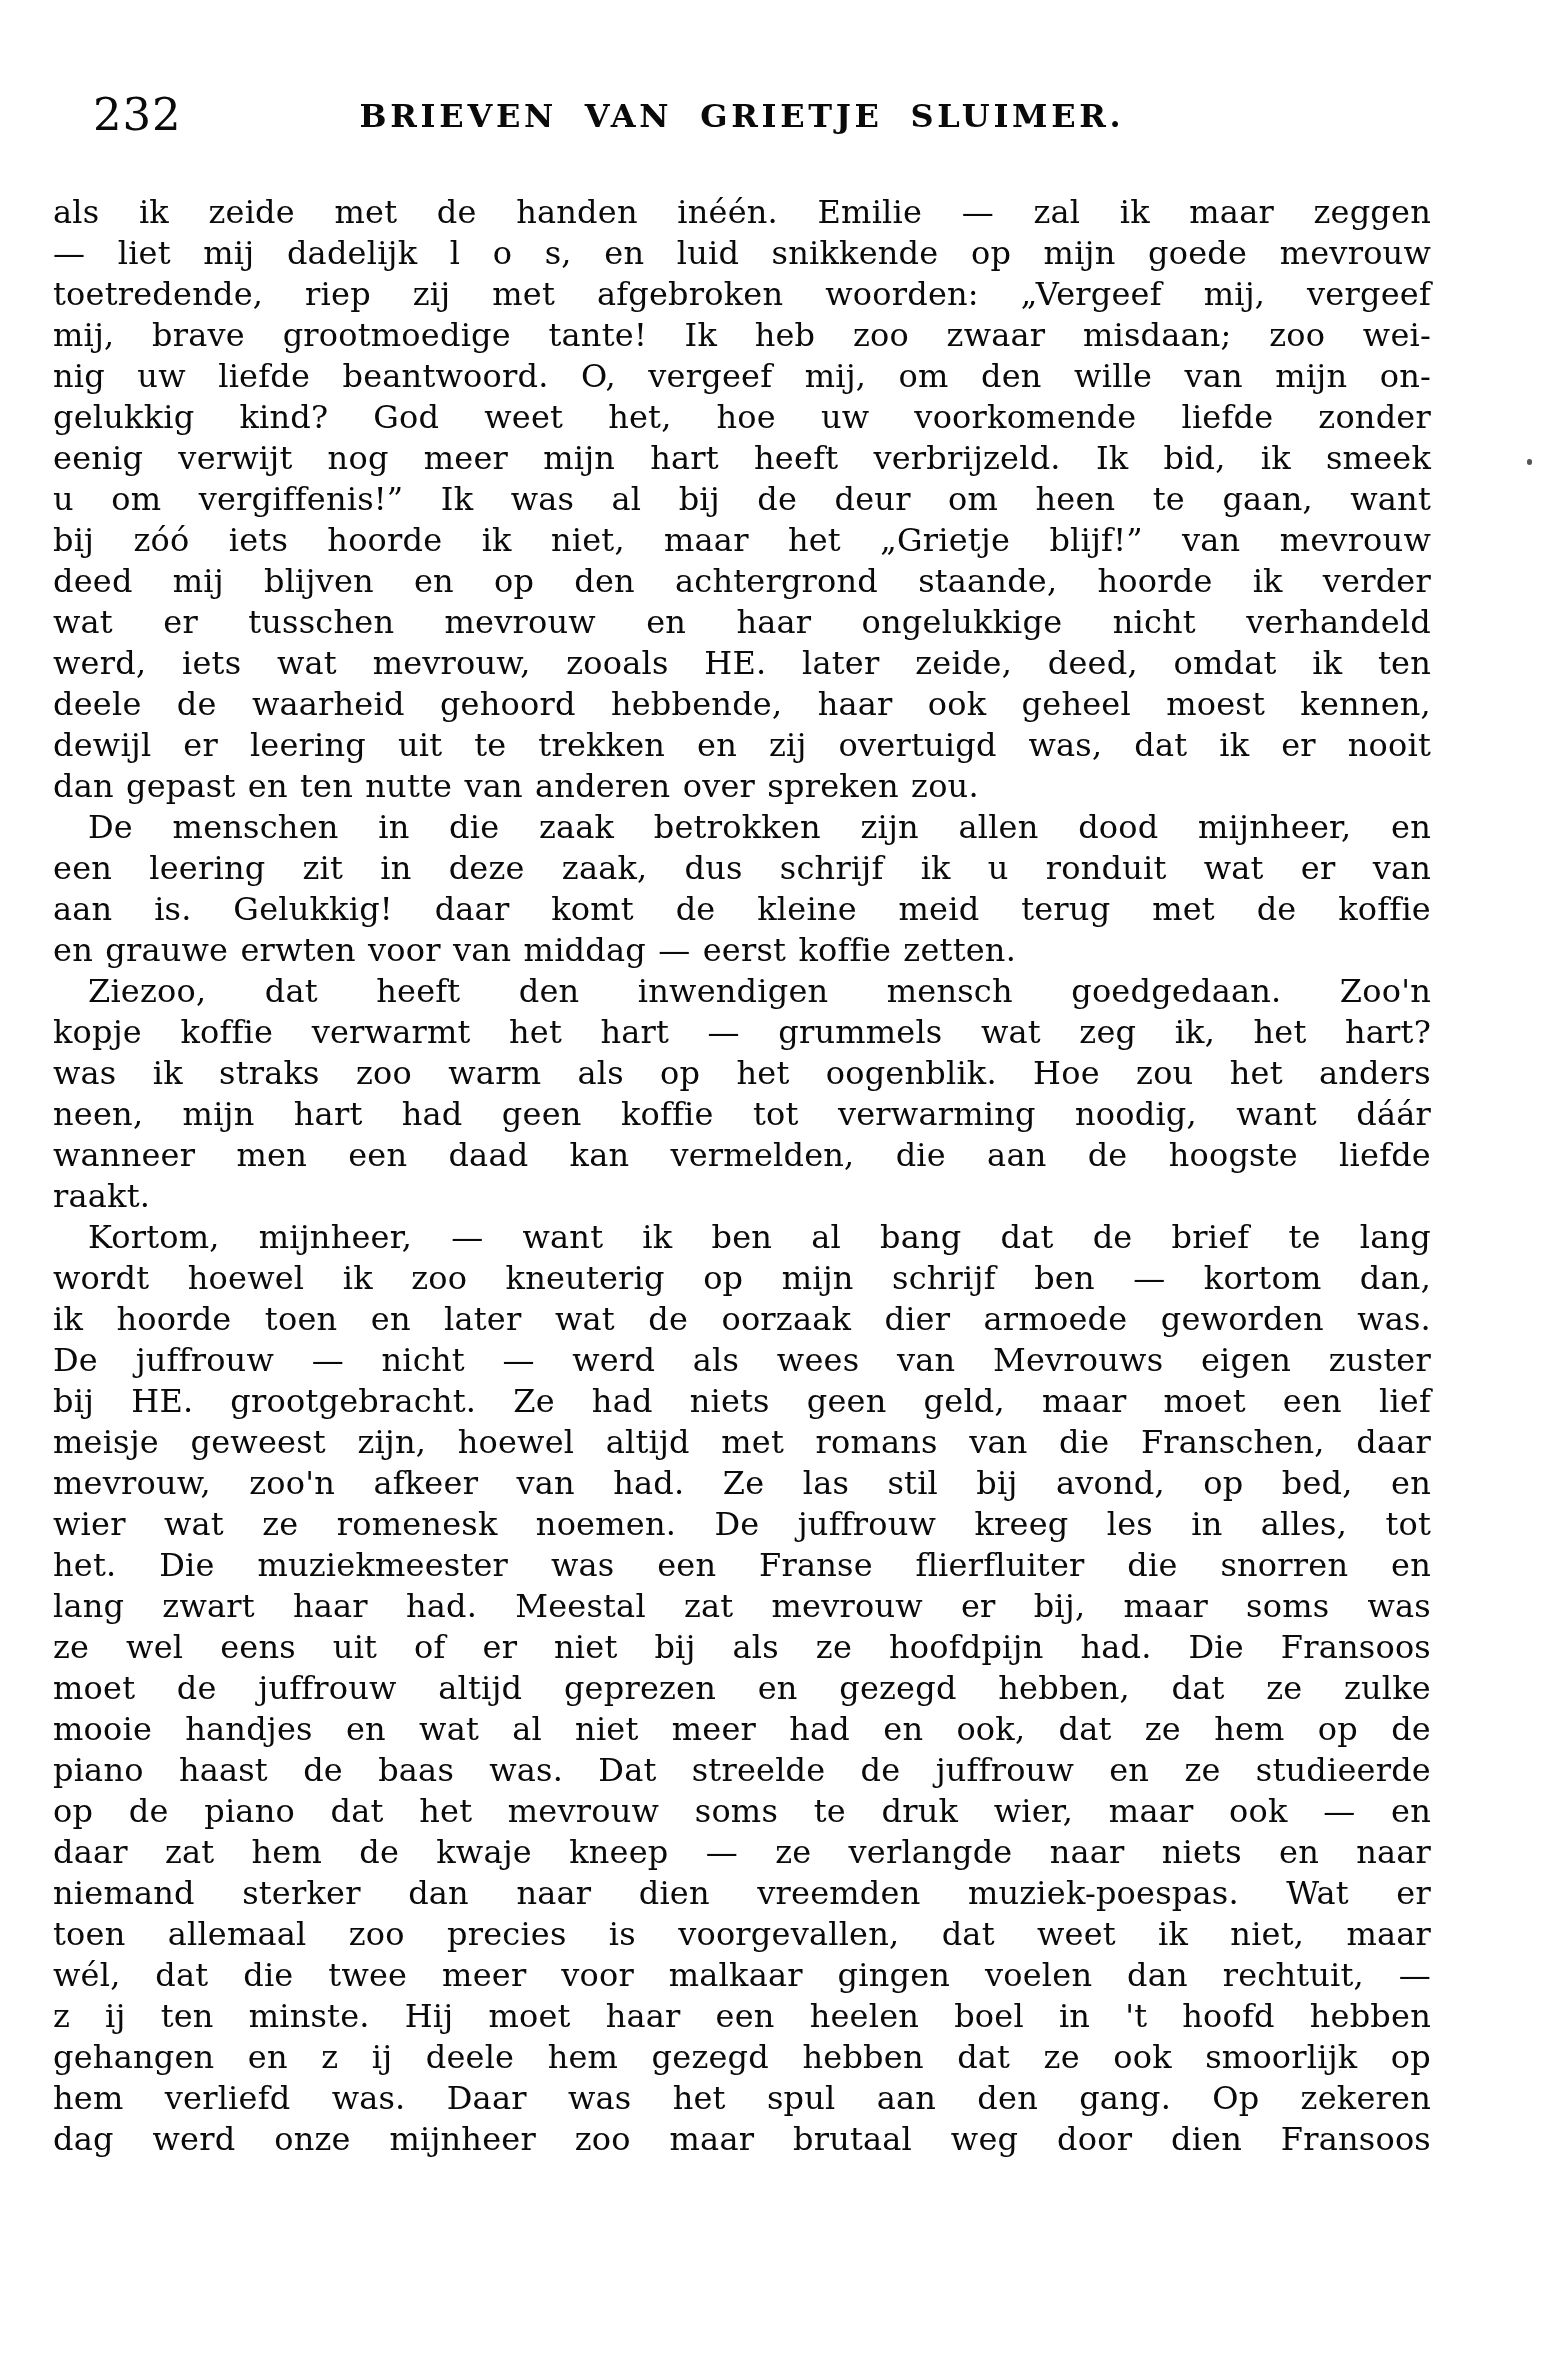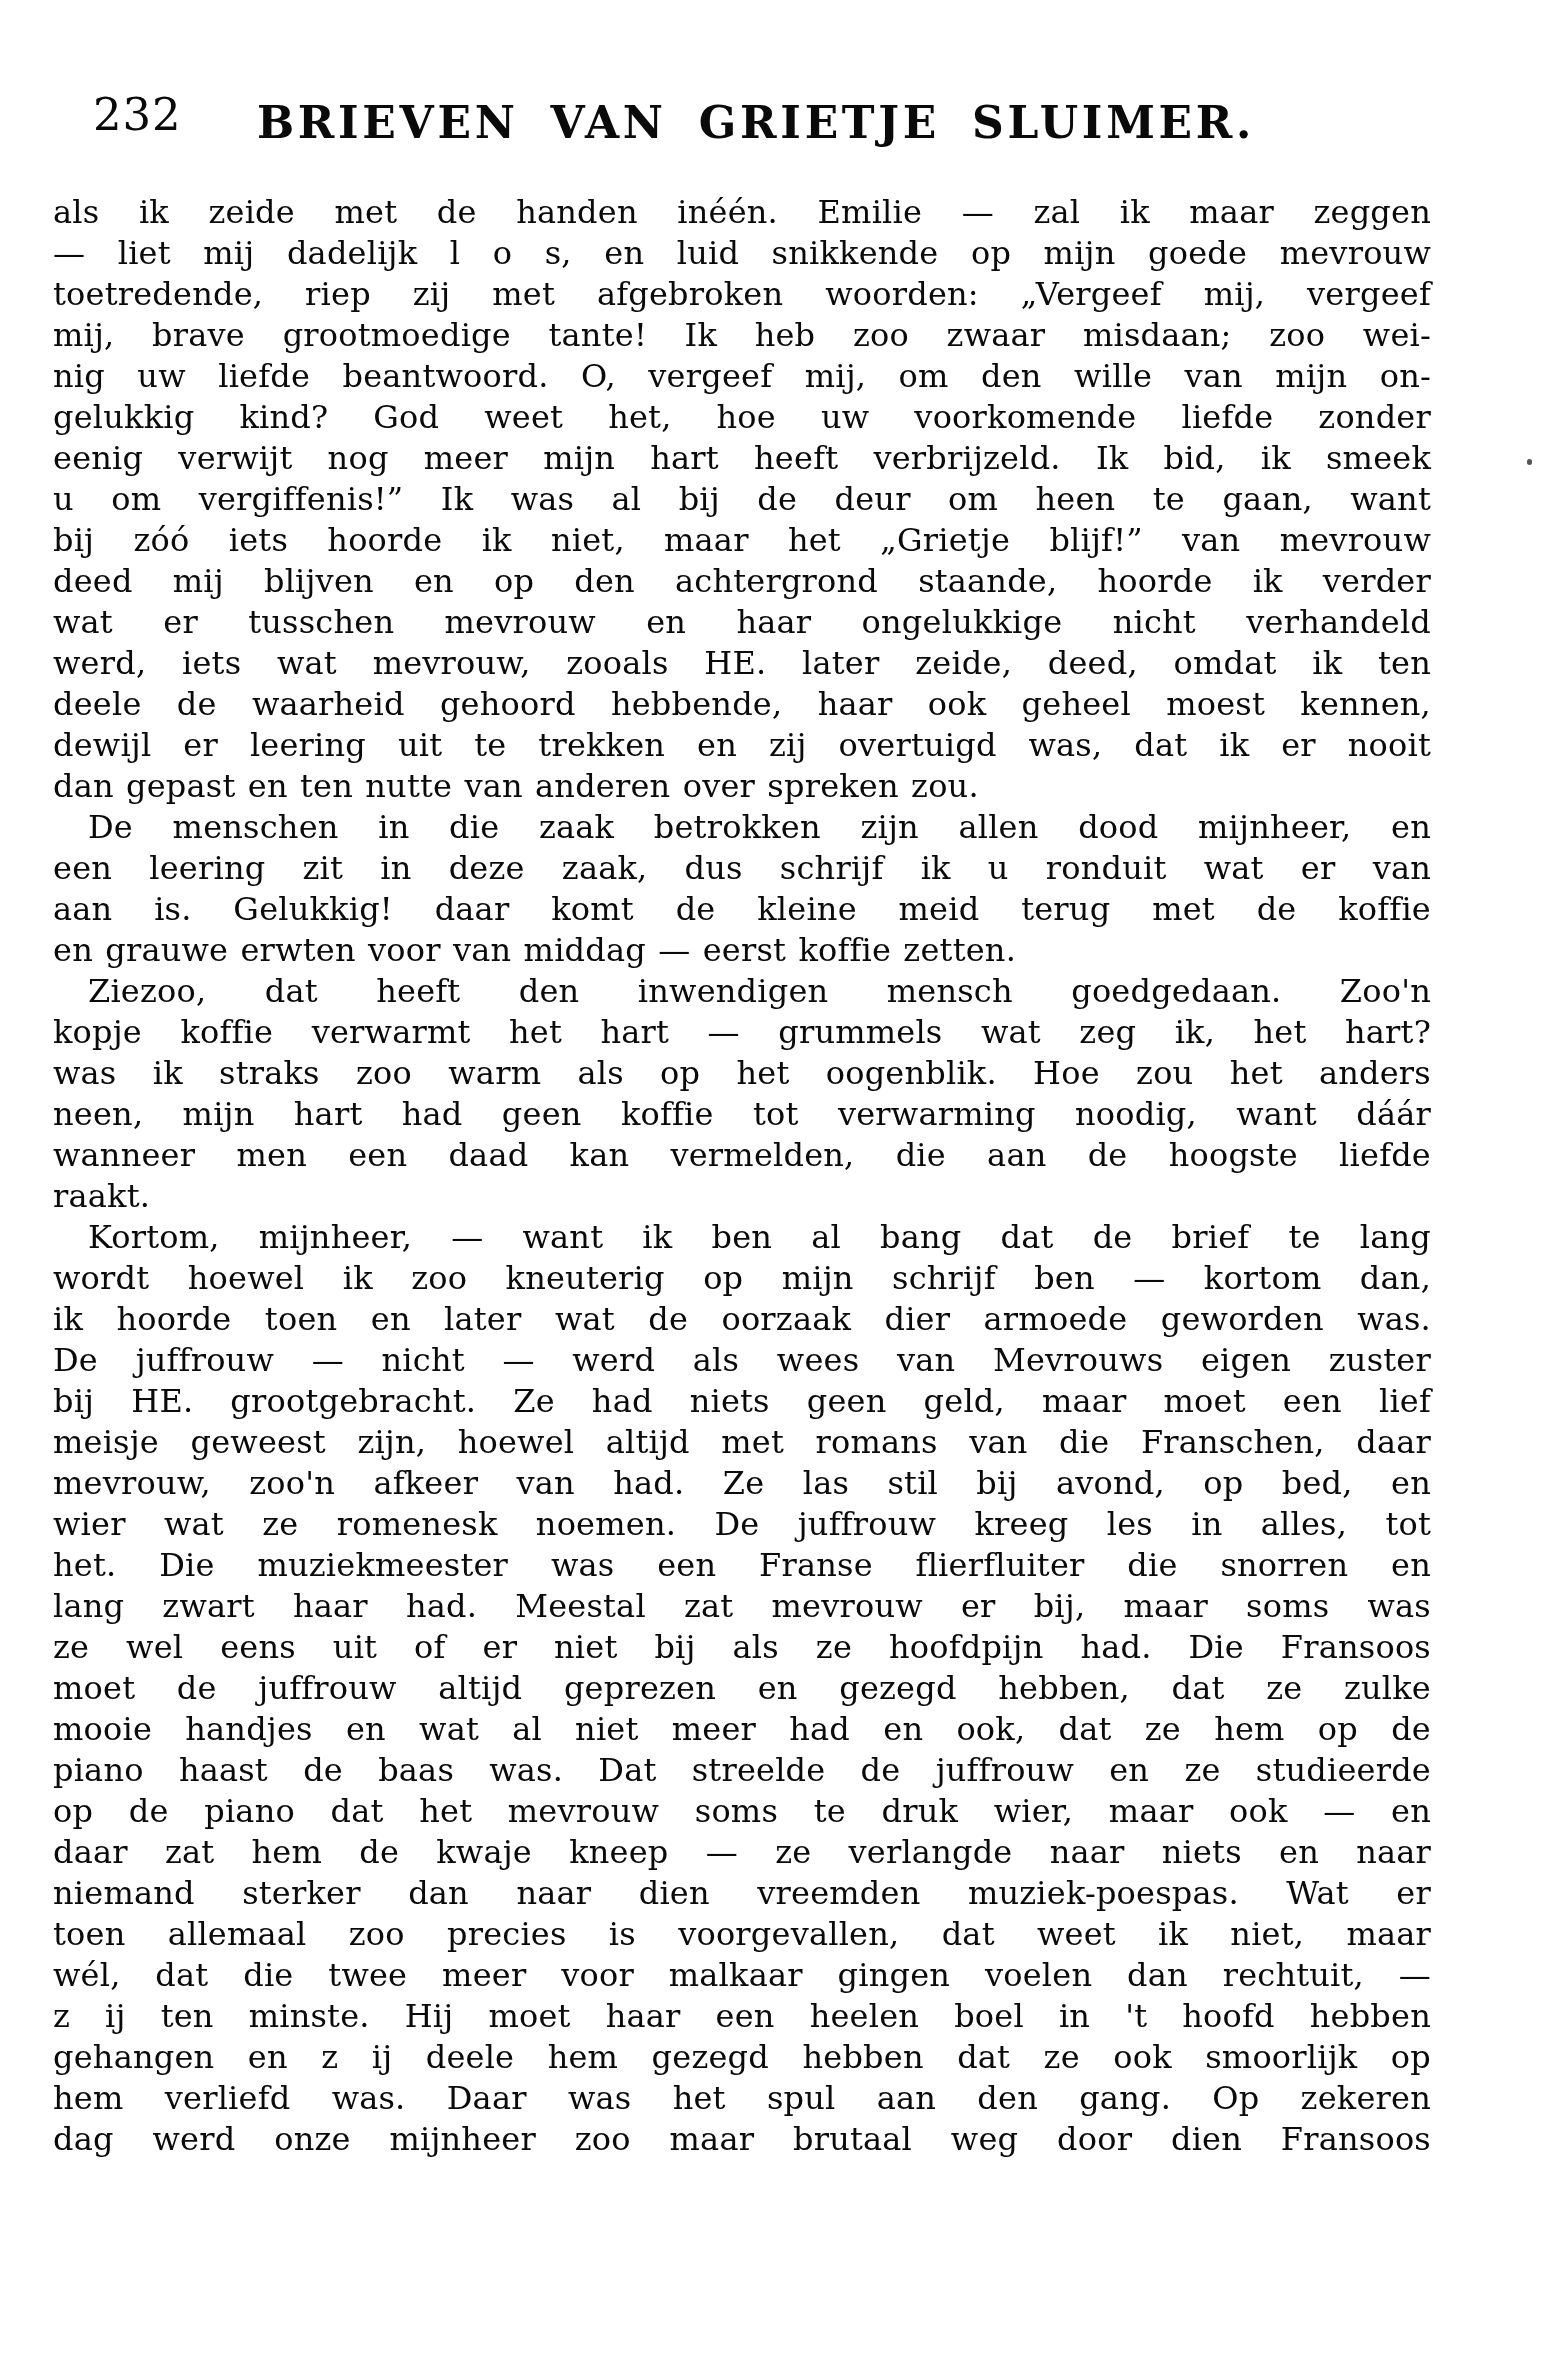--- a/index.html
+++ b/index.html
@@ -16,24 +16,24 @@
     overflow: hidden;
   }
   .page-number {
     position: absolute;
     left: 93px; top: 88px;
     font-size: 45px;
     letter-spacing: 0.9px;
   }
   .running-title {
     position: absolute;
-    left: 67px; top: 97px;
+    left: 53px; top: 97px;
     width: 1378px;
     text-align: center;
-    font-size: 44px;
+    font-size: 32px;
     font-weight: bold;
     letter-spacing: 3.7px;
     word-spacing: 13px;
     white-space: nowrap;
   }
   .text-block {
     position: absolute;
     left: 53px; top: 192px;
     width: 1378px;
   }

